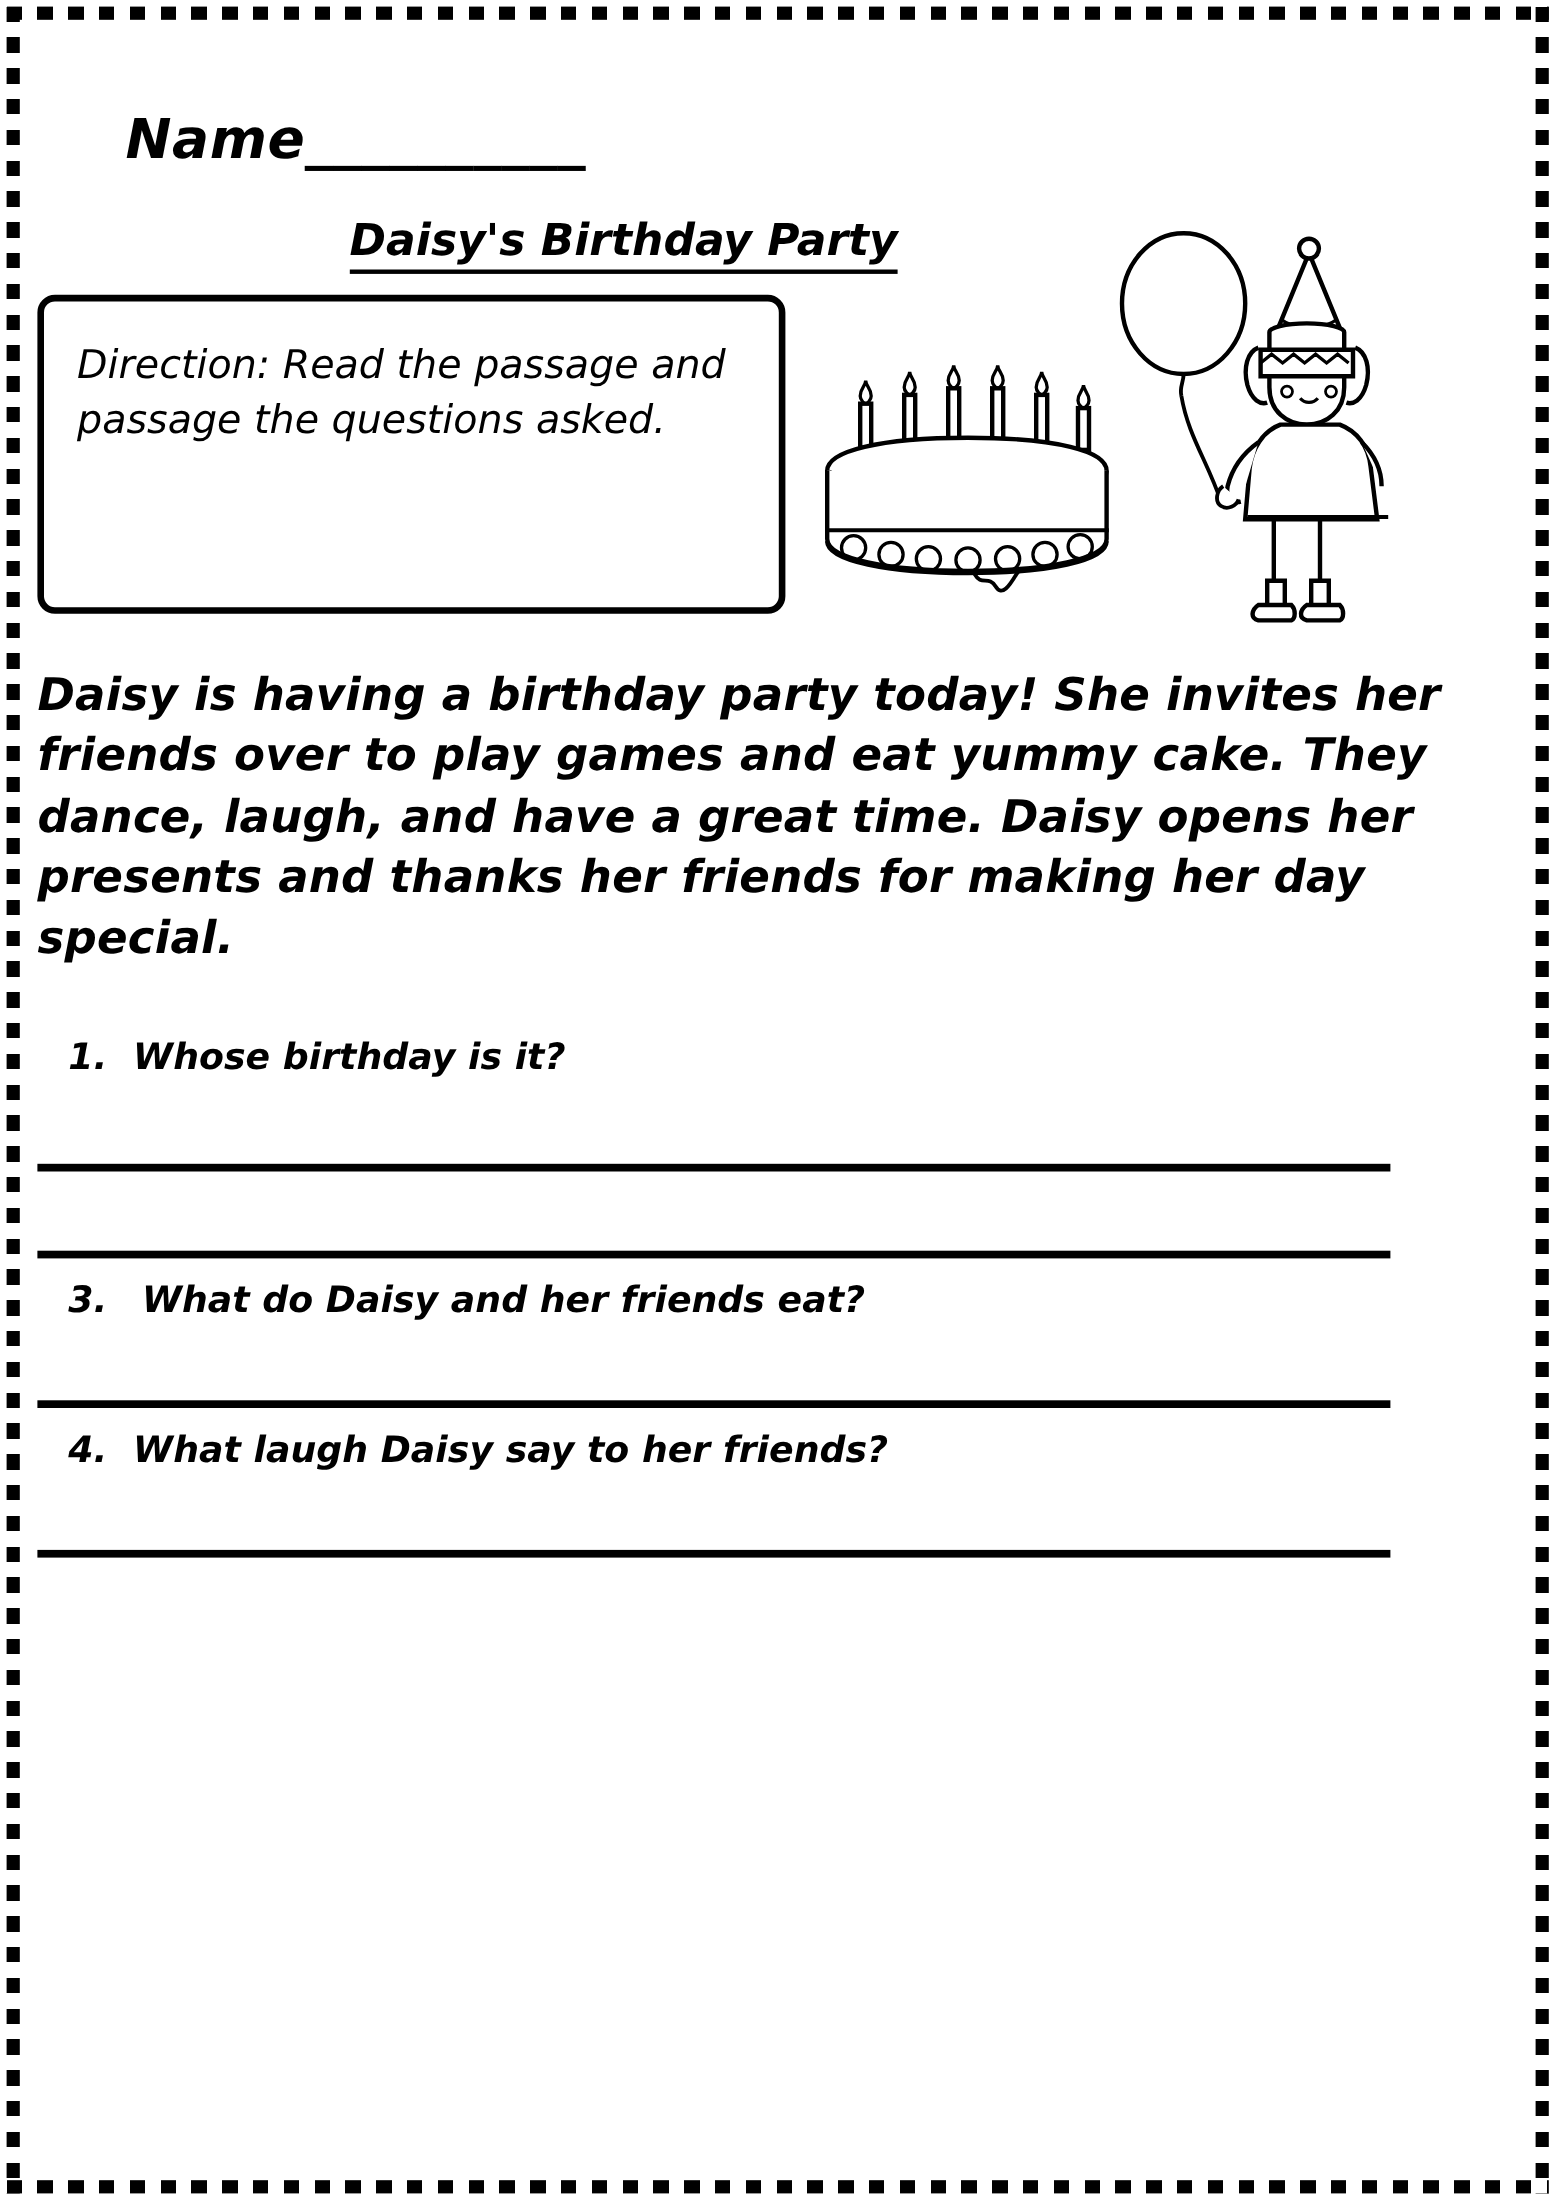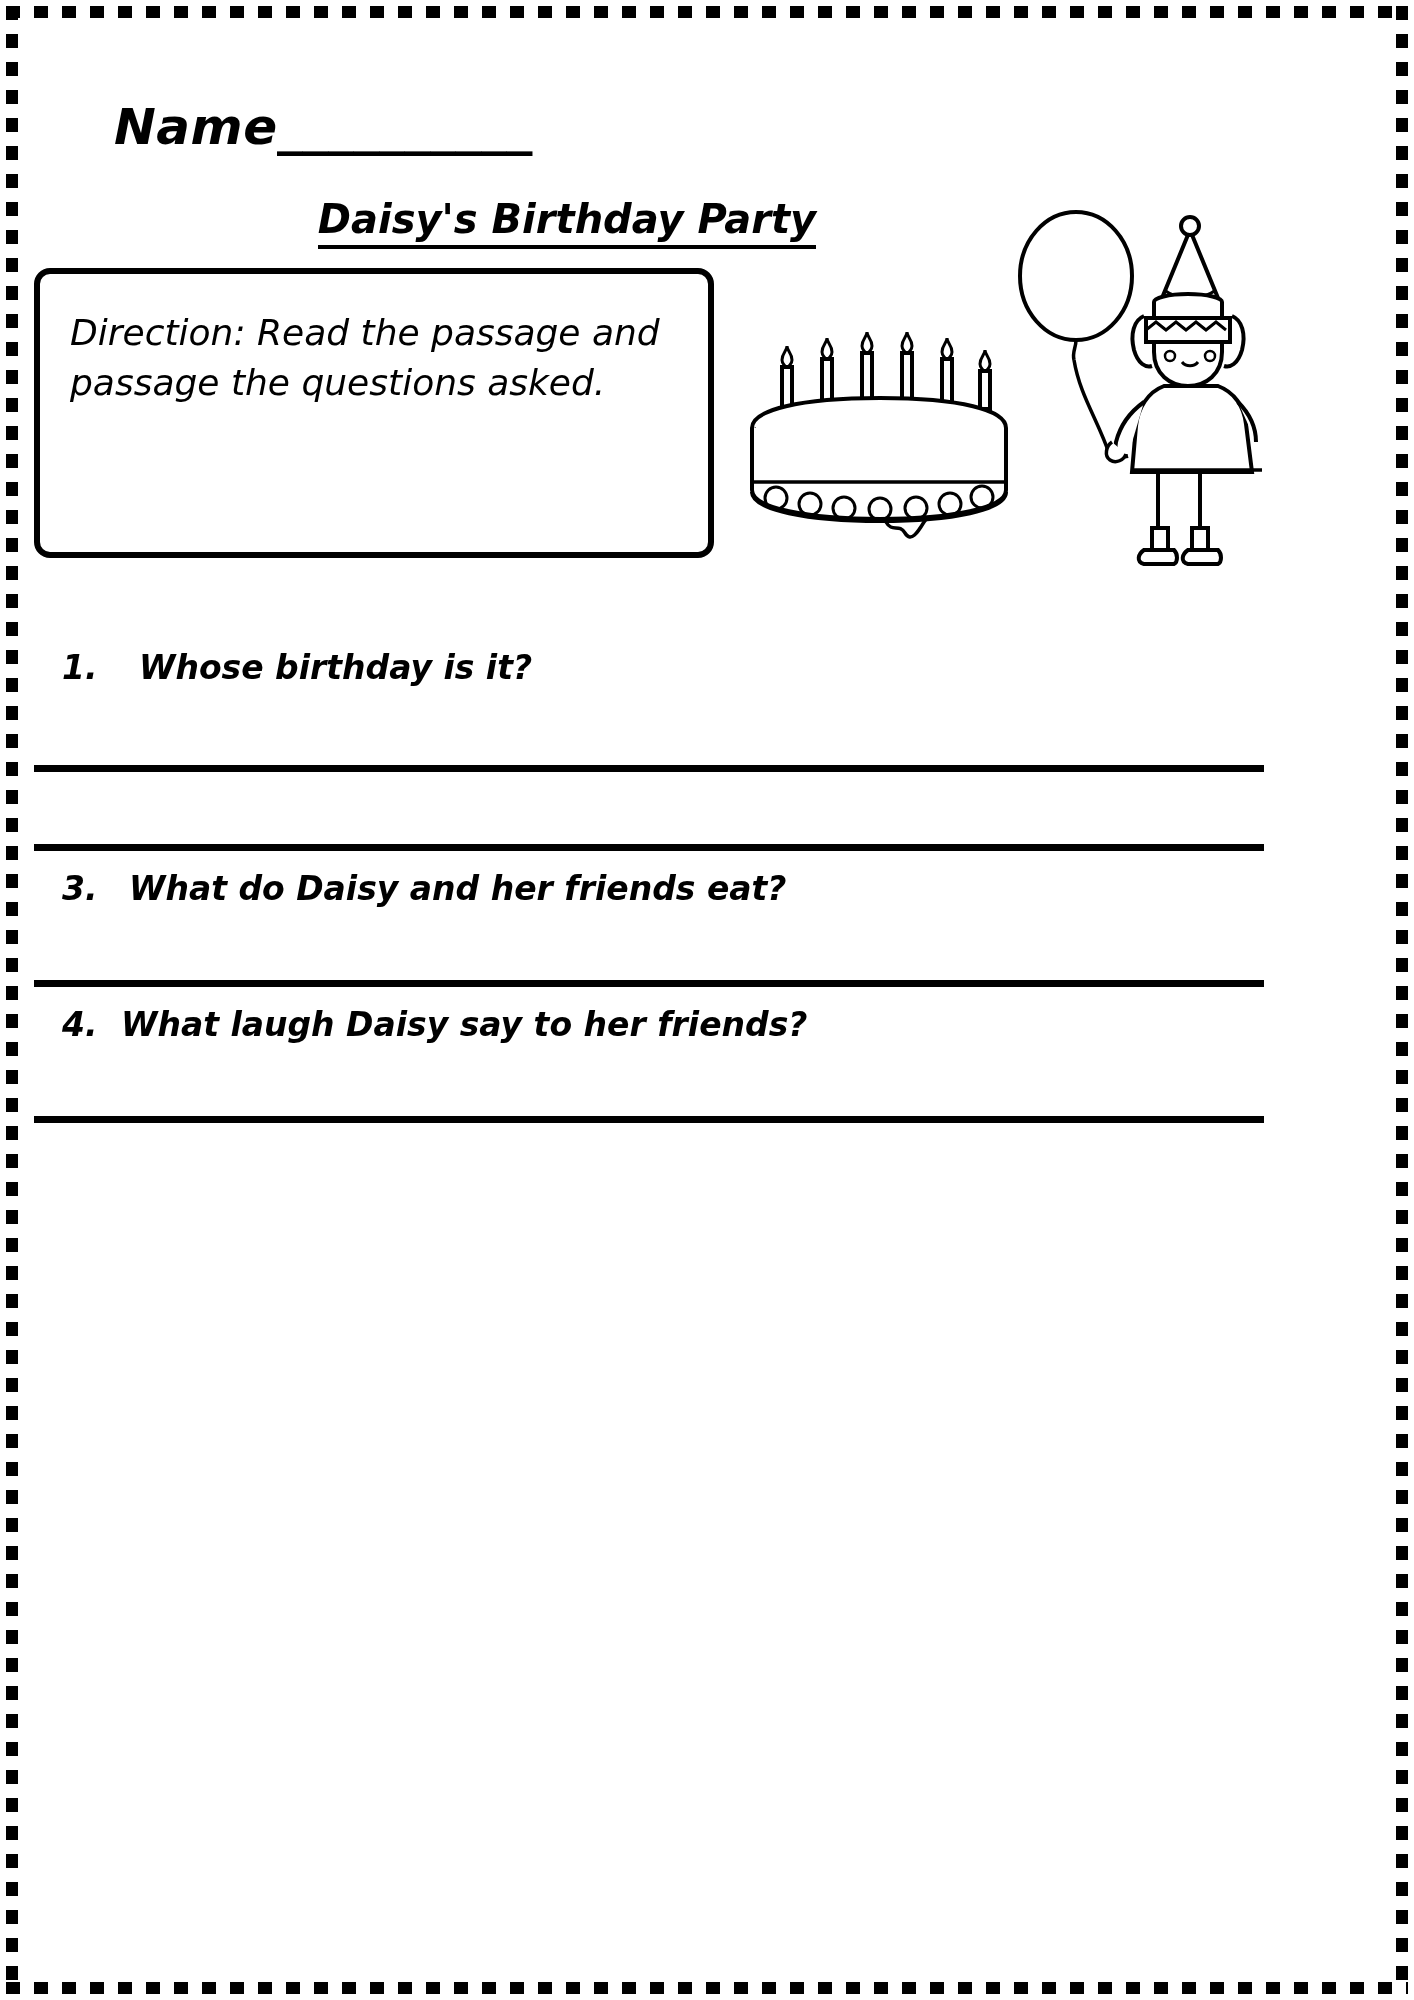--- a/index.html
+++ b/index.html
@@ -239,27 +239,28 @@
             <path d="M150 344c-6 4-8 12 0 14h30c4-2 4-10 0-14z" fill="#fff"></path>
             <path d="M194 344c-6 4-8 12 0 14h30c4-2 4-10 0-14z" fill="#fff"></path>
 
             <path d="M140 264h128" stroke-width="3.5"></path>
           </svg>
         </span>
 
       </div>
     </div>
 
+    <div class="passage">Daisy is having a birthday party today! She invites her friends over to play games and eat yummy cake. They dance, laugh, and have a great time. Daisy opens her presents and thanks her friends for making her day special.</div>
 
     <div class="questions">
 
       <div class="q-block">
         <div class="q-text">
           <span>1.</span>
-          <span style="margin-left:30px">Whose birthday is it?</span>
+          <span style="margin-left:12px">Whose birthday is it?</span>
         </div>
         <div class="answer-rule"></div>
       </div>
 
       <div class="q-block">
         <div class="answer-rule"></div>
       </div>
 
       <div class="q-block">
         <div class="q-text">

